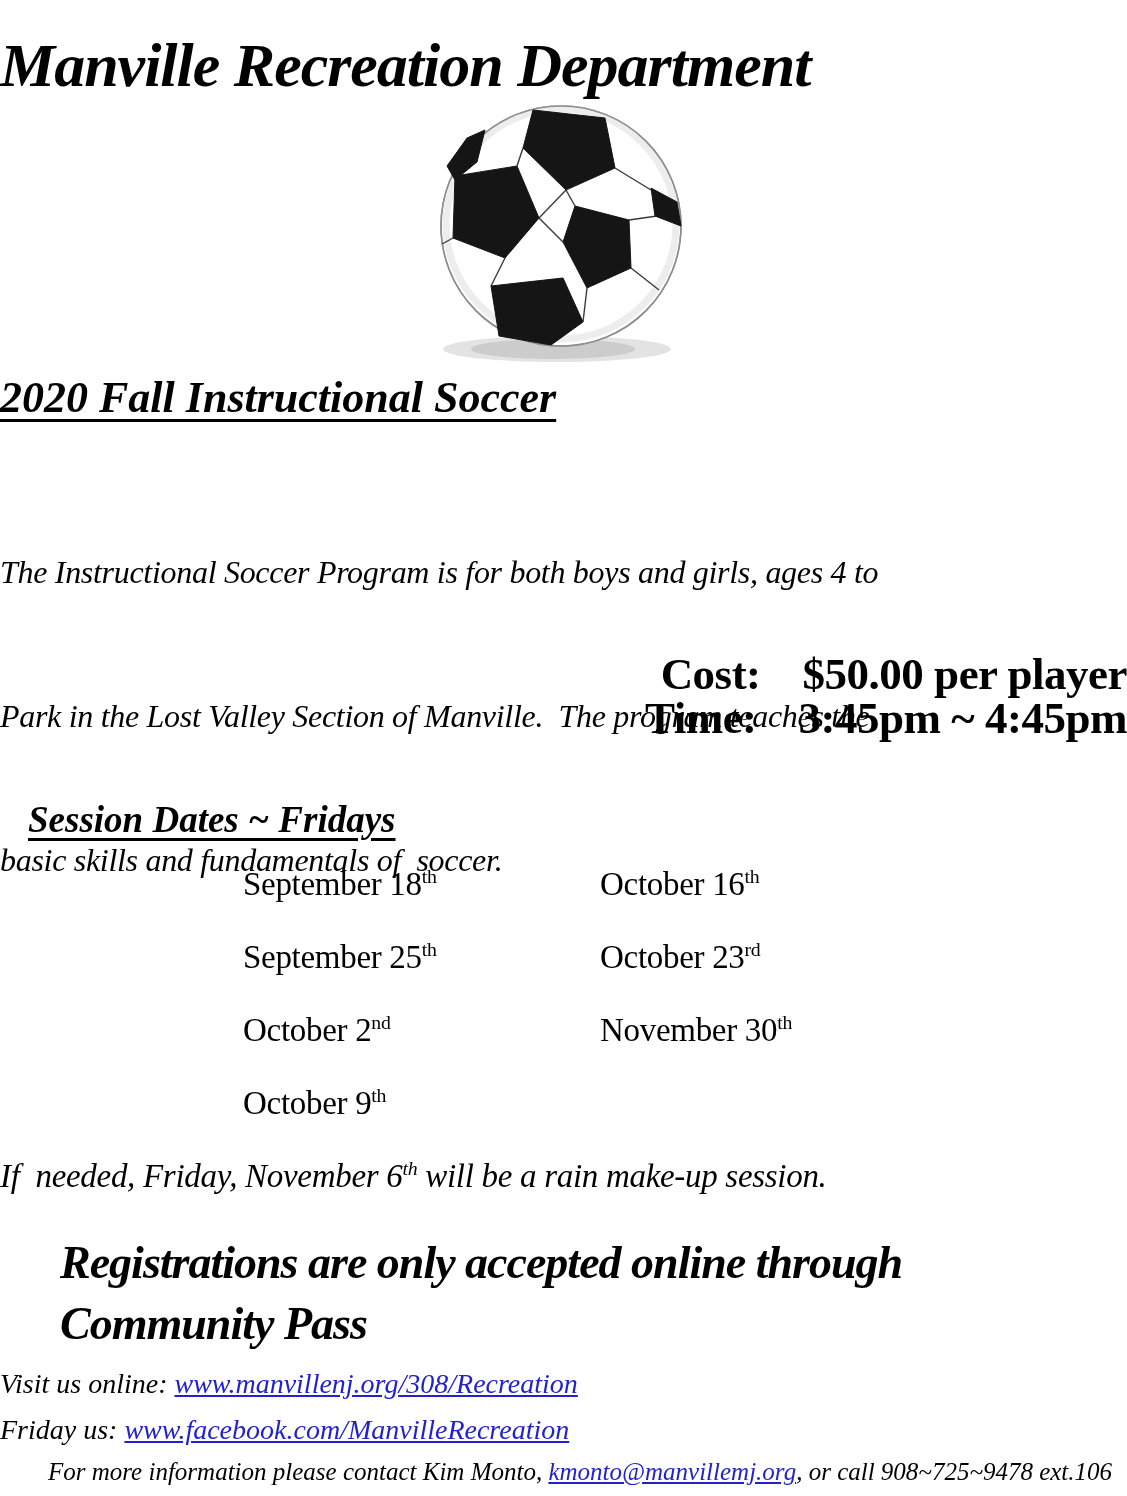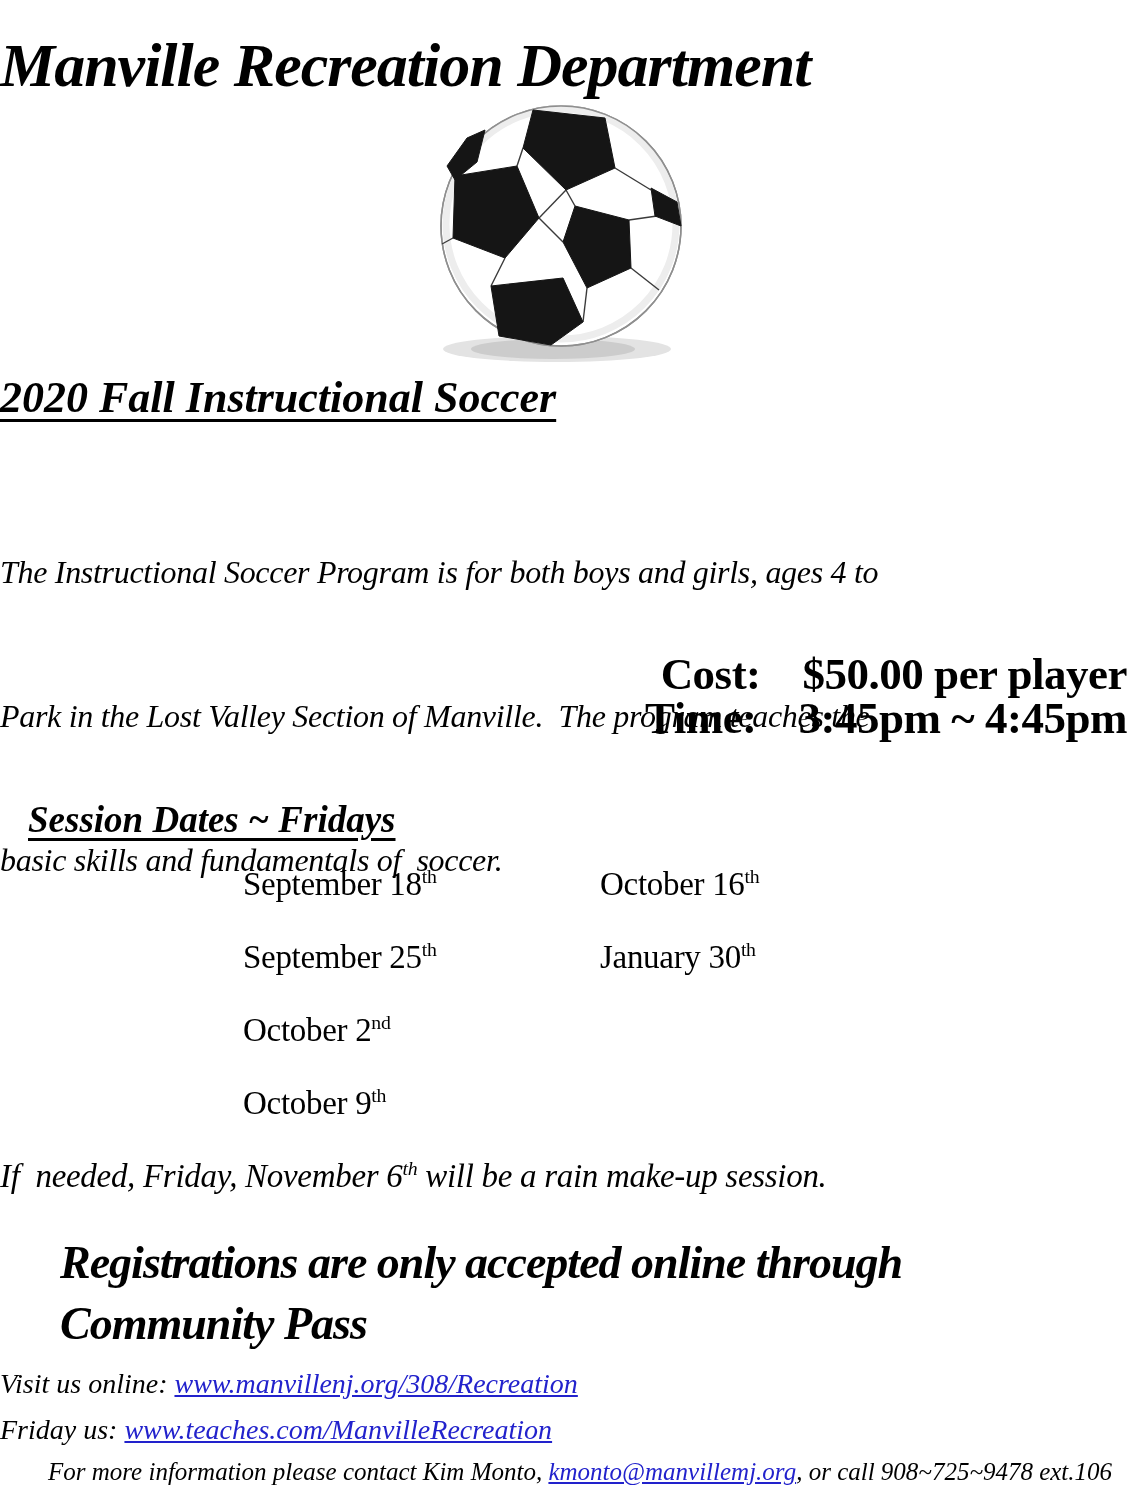--- a/index.html
+++ b/index.html
@@ -116,25 +116,26 @@
 
 <div class="dates">
   <div class="dates-col-left">
     <div class="date-item"><span>September 18</span><sup>th</sup></div>
     <div class="date-item"><span>September 25</span><sup>th</sup></div>
     <div class="date-item"><span>October 2</span><sup>nd</sup></div>
     <div class="date-item"><span>October 9</span><sup>th</sup></div>
   </div>
   <div class="dates-col-right">
     <div class="date-item"><span>October 16</span><sup>th</sup></div>
-    <div class="date-item"><span>January 30</span><sup>th</sup></div>
+    <div class="date-item"><span>October 23</span><sup>rd</sup></div>
+    <div class="date-item"><span>November 30</span><sup>th</sup></div>
   </div>
 </div>
 
 <div class="center rain"><span>If  needed, Friday, November 6</span><sup>th</sup><span> will be a rain make-up session.</span></div>
 
 <div class="center registration">Registrations are only accepted online through Community Pass</div>
 
 <div class="center visit"><span>Visit us online: </span><a class="link">www.manvillenj.org/308/Recreation</a></div>
 
-<div class="center follow"><span>Friday us: </span><a class="link">www.teaches.com/ManvilleRecreation</a></div>
+<div class="center follow"><span>Friday us: </span><a class="link">www.facebook.com/ManvilleRecreation</a></div>
 
 <div class="center contact"><span>For more information please contact Kim Monto, </span><a class="link">kmonto@manvillemj.org</a><span>, or call 908~725~9478 ext.106</span></div>
 
 </body></html>

